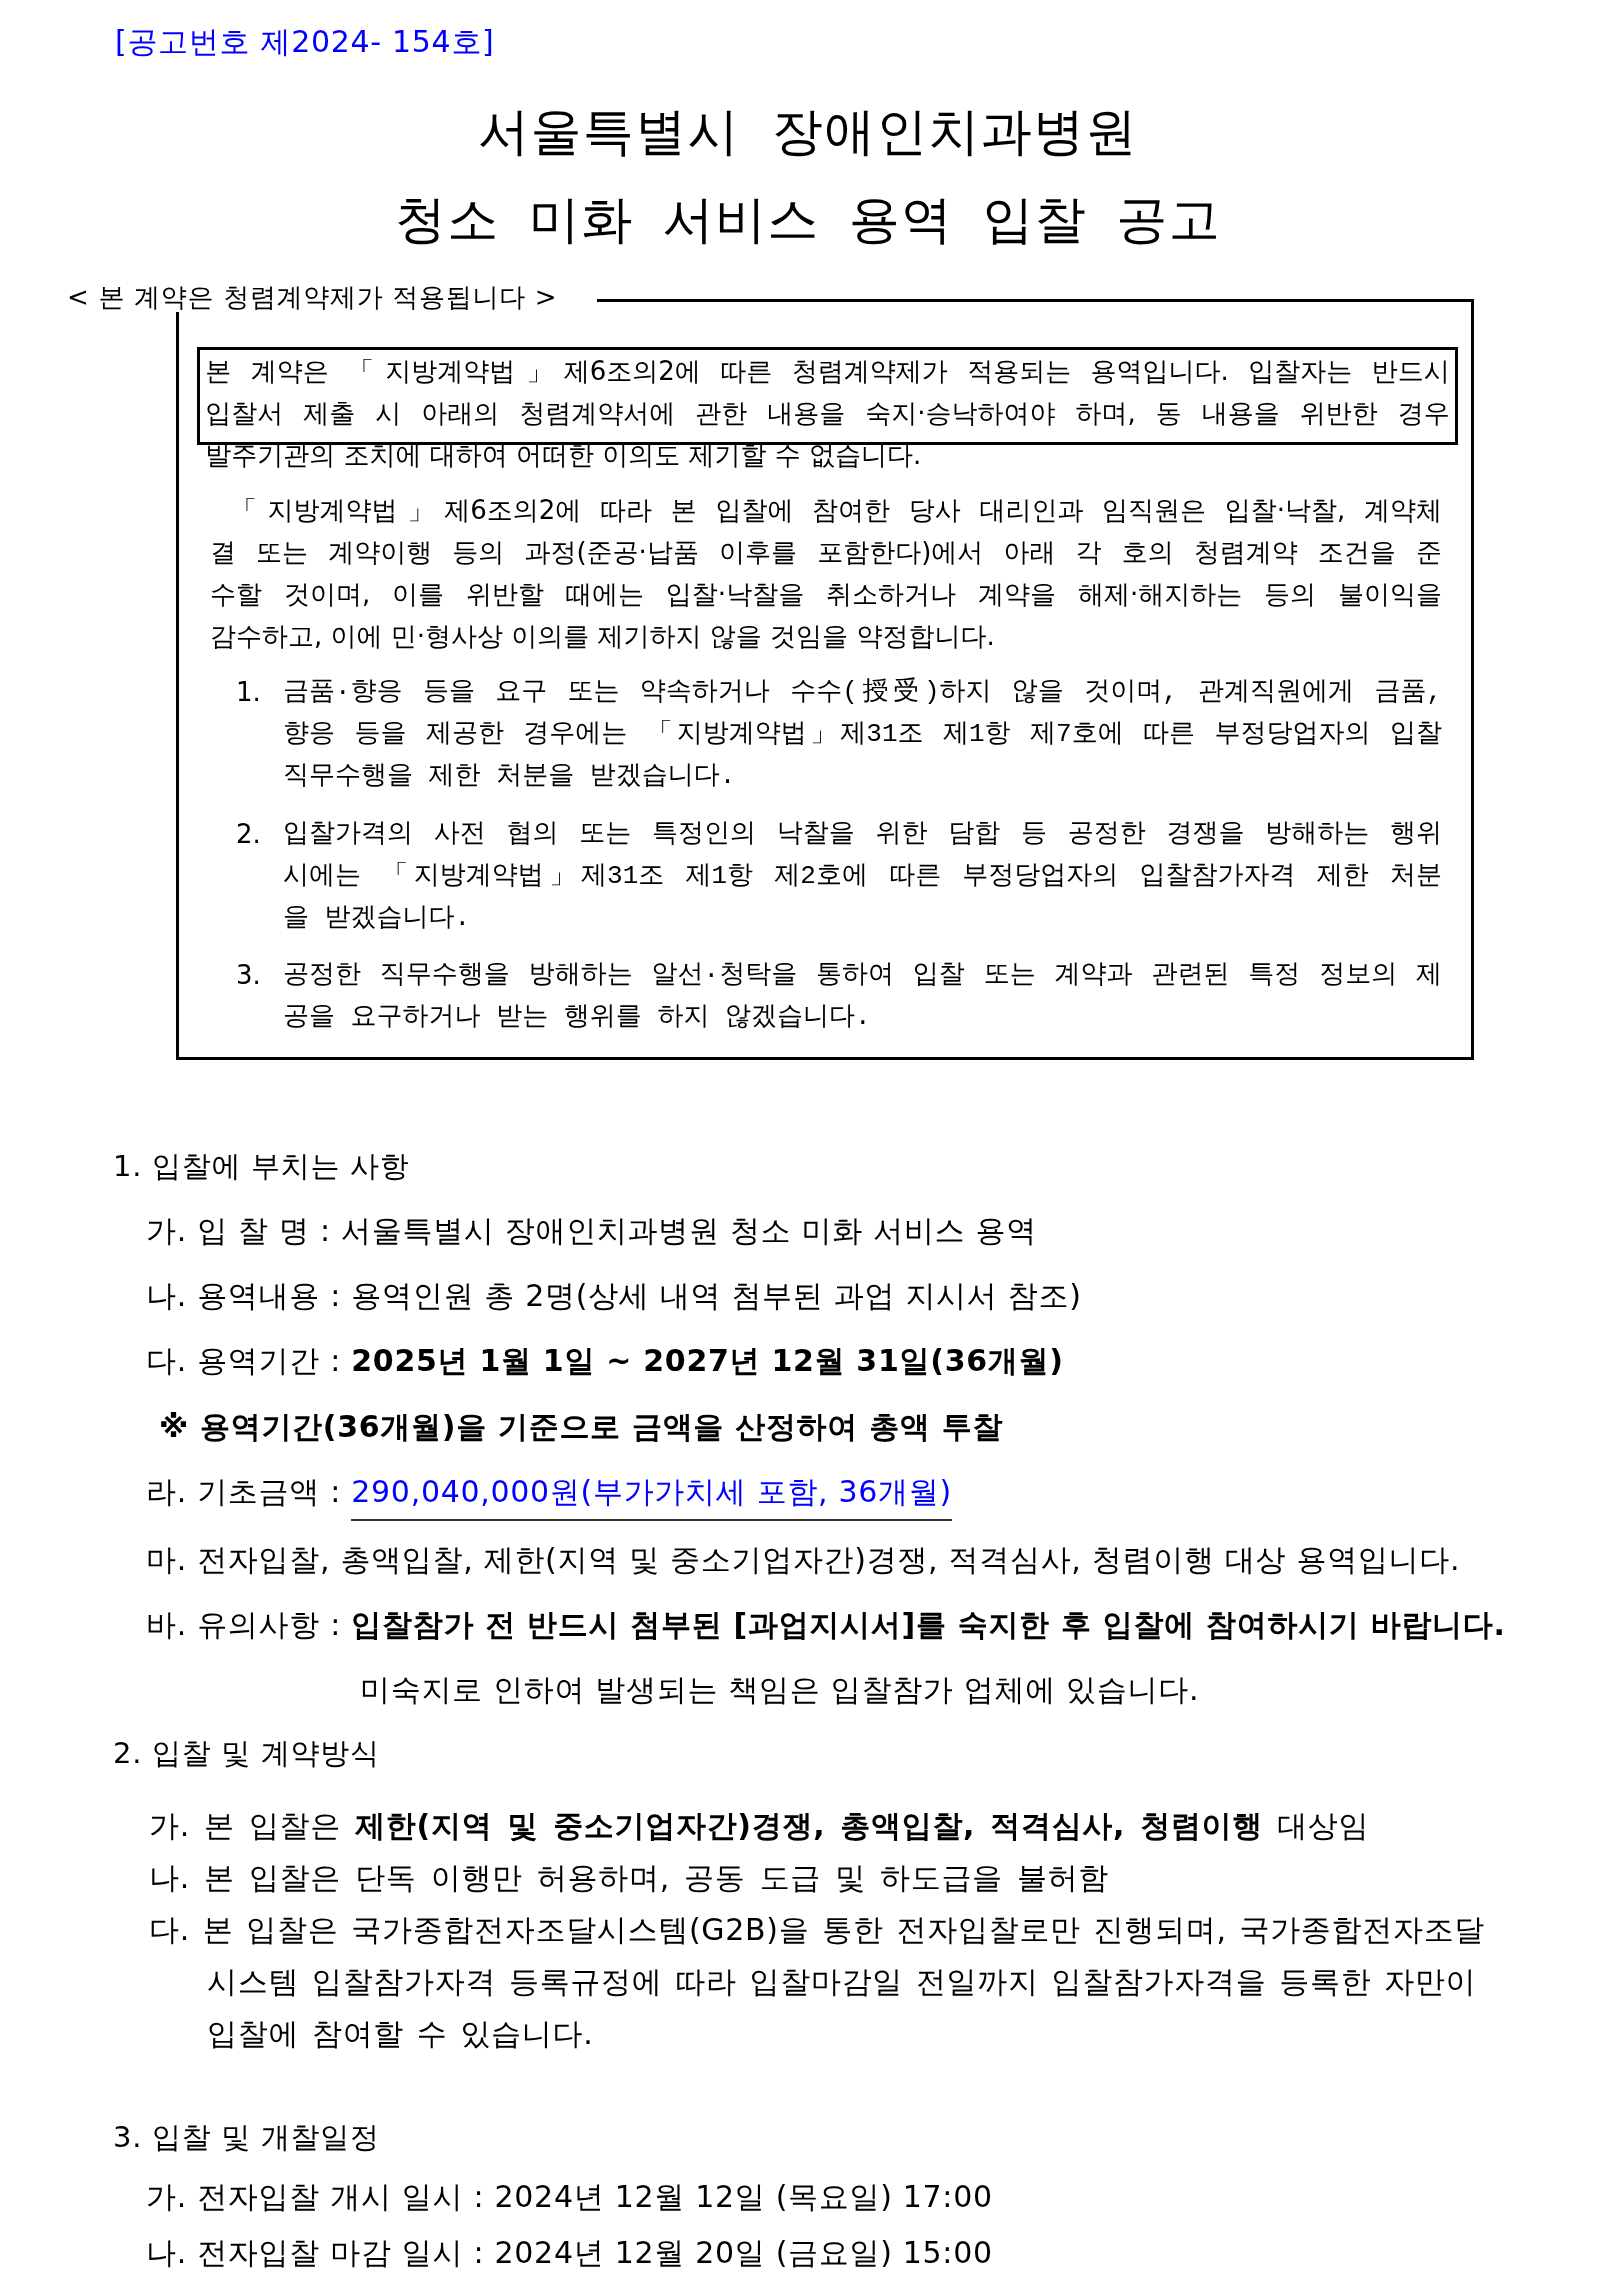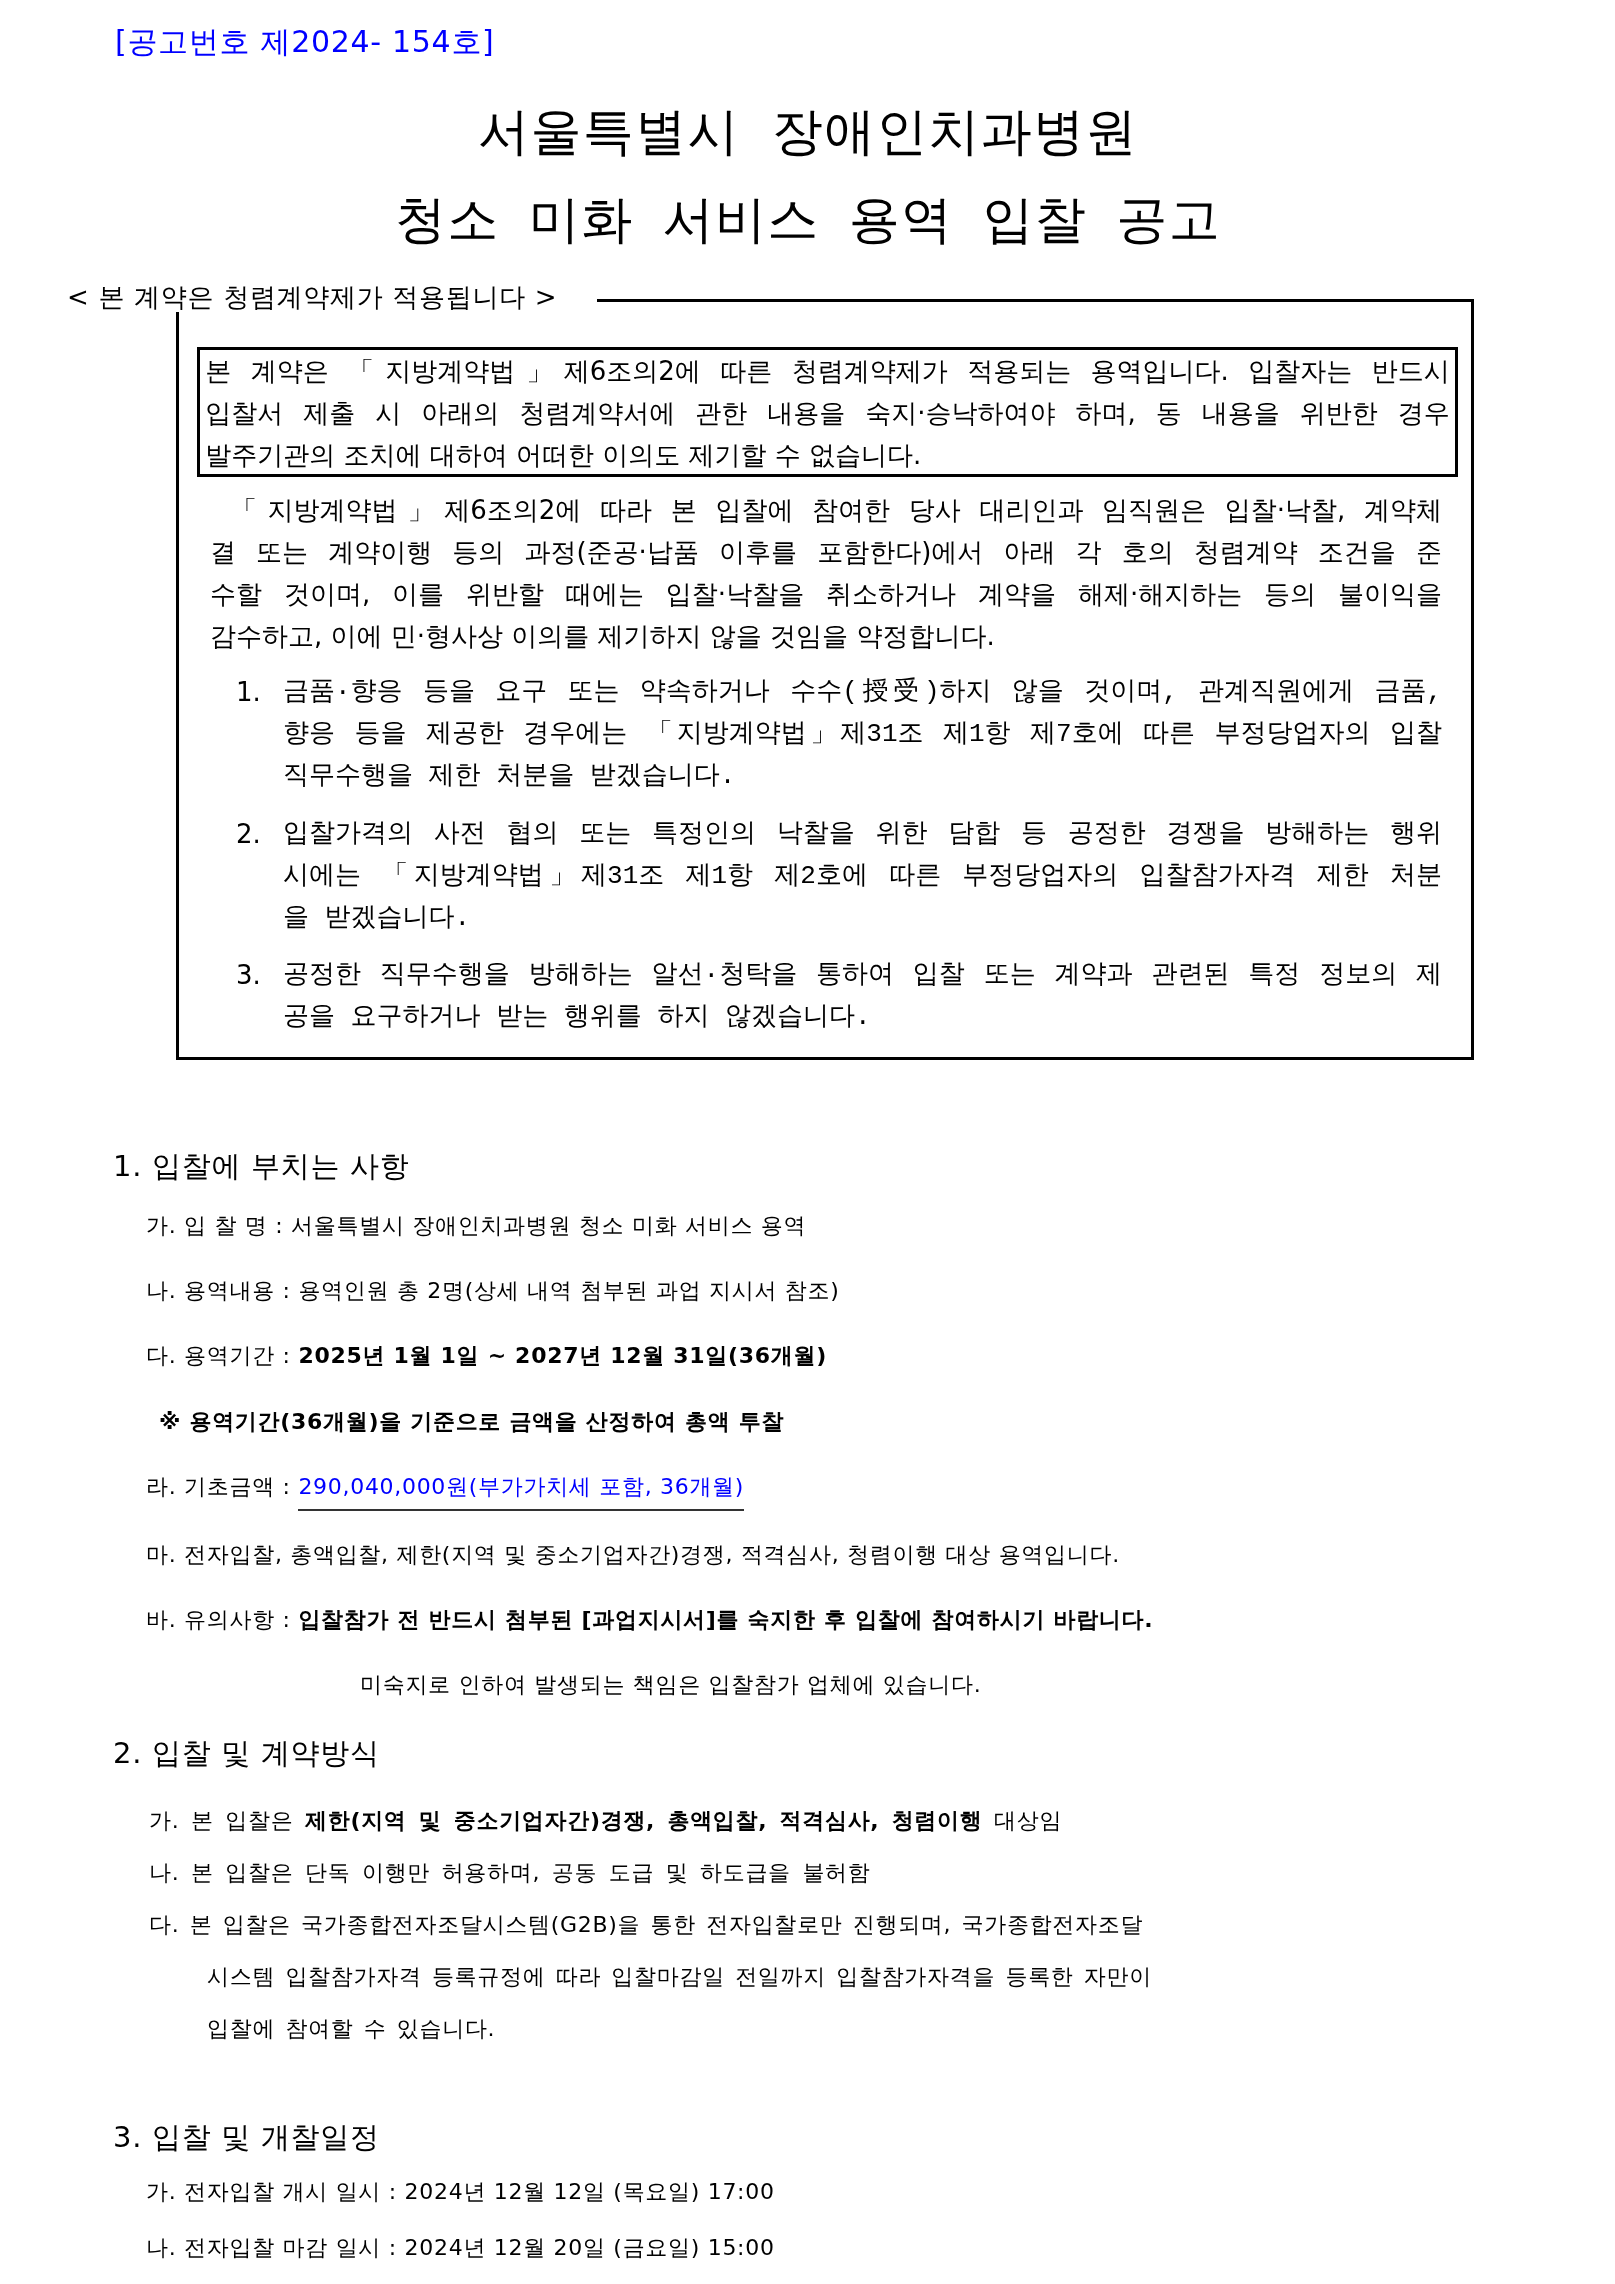--- a/index.html
+++ b/index.html
@@ -22,42 +22,42 @@
       position: absolute; left: 176px; top: 299px; width: 1298px; height: 761px;
       border: 3.3px solid #000; box-sizing: border-box;
     }
     .box-caption {
       position: absolute; top: 280px; left: 0; width: 1616px; text-align: left; margin-left: 27px;
     }
     .box-caption span {
       background: #fff; padding: 0 40px; font-size: 26px; letter-spacing: 0.7px;
     }
     .inner-box {
-      position: absolute; left: 197px; top: 347px; width: 1261px; height: 130px;
+      position: absolute; left: 197px; top: 347px; width: 1261px; height: 98px;
       border: 3.3px solid #000; box-sizing: border-box;
       padding: 0 5.2px; font-size: 26px; line-height: 42px;
     }
     .inner-box .line { white-space: nowrap; text-align: justify; text-align-last: justify; }
     .para {
       position: absolute; left: 210px; top: 489px; width: 1232px;
       font-size: 26px; line-height: 42px;
     }
     .para .line { white-space: nowrap; text-align: justify; text-align-last: justify; }
     .para .line.last { text-align-last: left; }
     .pledge {
       position: absolute; left: 236px; width: 1206px; font-size: 26px; line-height: 42px;
     }
     .pledge .num { position: absolute; left: 0; top: 0; }
     .pledge .body { margin-left: 47px; font-family: Liberation Mono, monospace; }
     .pledge .line { white-space: nowrap; text-align: justify; text-align-last: justify; }
     .pledge .line.last { text-align-last: left; }
 
     
     .sec-h { font-size: 29px; letter-spacing: 0.7px; }
-    .item { font-size: 22px; letter-spacing: 0.7px; }
+    .item { font-size: 30px; letter-spacing: 0.7px; }
     .bold { font-weight: bold; }
     .blue-link { color: #0000ff; border-bottom: 2.6px solid #333; padding-bottom: 10px; }
   </style>
 </head>
 <body>
 
 <div class="abs notice-no">[공고번호 제2024- 154호]</div>
 <div class="abs title title1">서울특별시 장애인치과병원</div>
 <div class="abs title title2">청소 미화 서비스 용역 입찰 공고</div>
 

